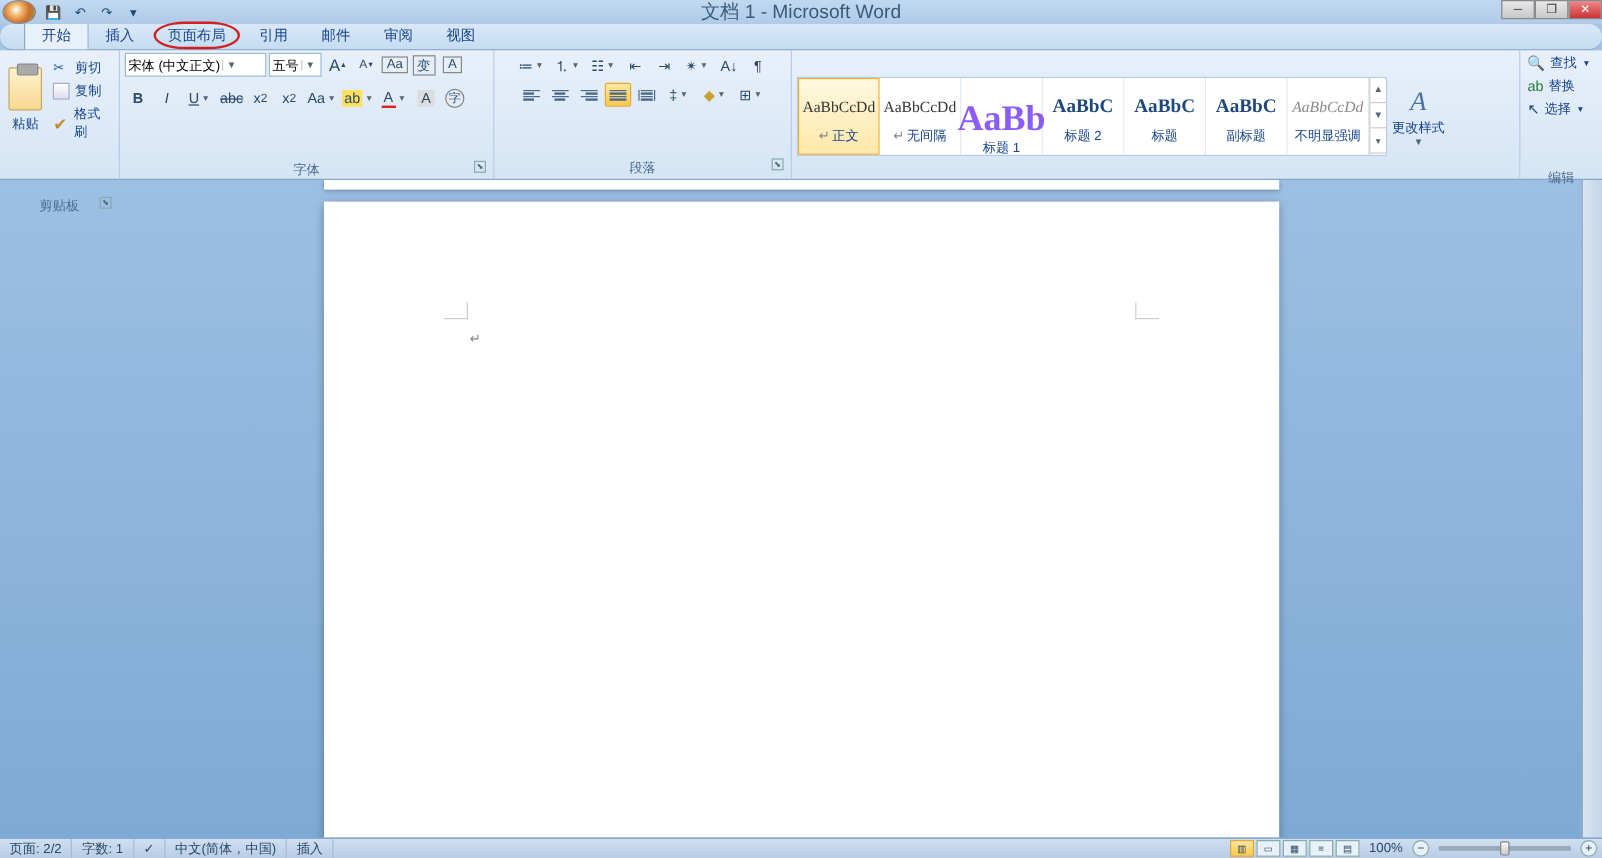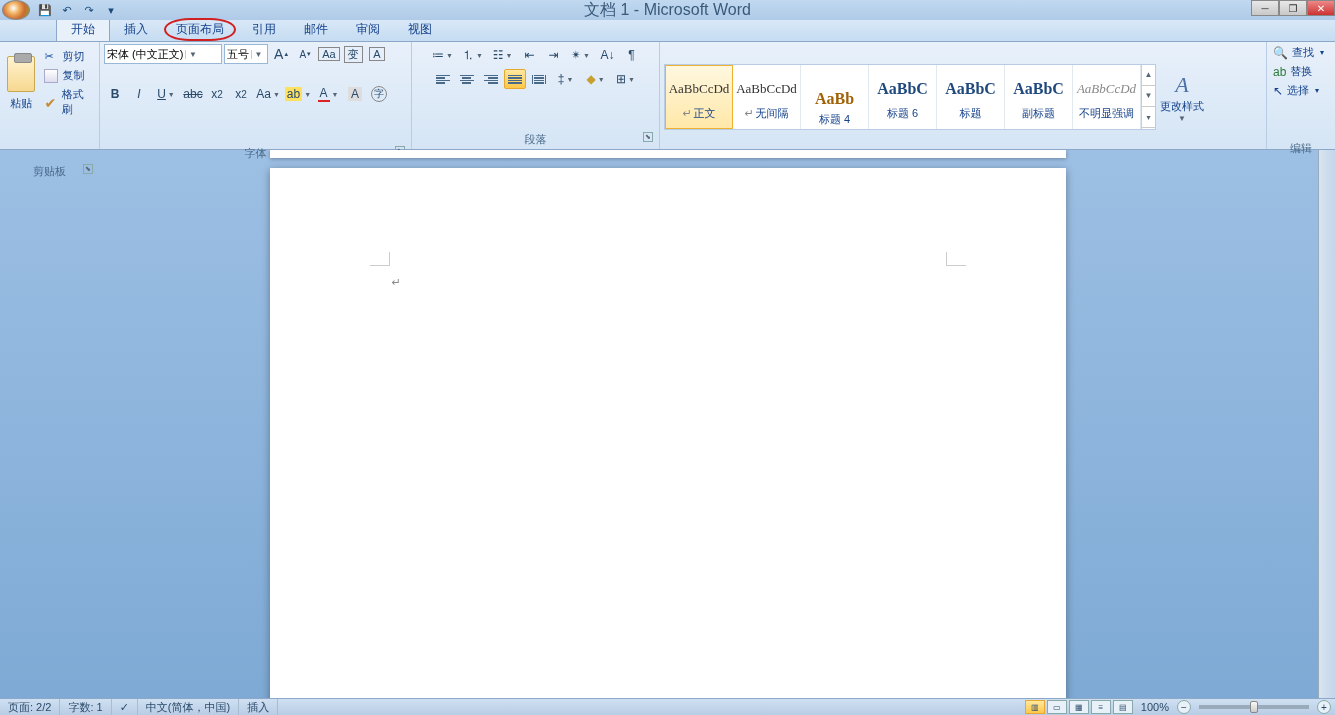--- a/index.html
+++ b/index.html
@@ -9,21 +9,21 @@
 .titlebar { height: 20px; background: linear-gradient(#c1d9f0, #afcae8); display: flex; align-items: center; position: relative; font-size: 11px; }
 .office-btn { width: 28px; height: 20px; background: radial-gradient(circle at 40% 40%, #fff, #f0b060 30%, #cc6a30 60%, #8a3 100%); border-radius: 50%; margin-left: 2px; border: 1px solid #888; }
 .qat { display: flex; align-items: center; gap: 4px; margin-left: 6px; }
 .qat-btn { width: 18px; height: 16px; display: flex; align-items: center; justify-content: center; font-size: 11px; color: #1a4a7a; cursor: pointer; }
 .title-text { position: absolute; left: 50%; transform: translateX(-50%); color: #3a5a7a; font-size: 16px; }
 .win-controls { position: absolute; right: 0; top: 0; display: flex; }
 .win-btn { width: 28px; height: 16px; display: flex; align-items: center; justify-content: center; font-size: 10px; color: #333; background: linear-gradient(#e8e8e8,#c8c8c8); border: 1px solid #888; }
 .win-btn.close { background: linear-gradient(#e88,#c33); color: #fff; }
 
 
-.tabs { height: 22px; background: linear-gradient(#d9e8f7, #c5dcf2); display: flex; align-items: flex-end; padding-left: 56px; font-size: 12px; border-bottom: 1px solid #8ba8c8; }
+.tabs { height: 22px; background: linear-gradient(#d9e8f7, #c5dcf2); display: flex; align-items: flex-end; padding-left: 20px; font-size: 12px; border-bottom: 1px solid #8ba8c8; border-radius: 11px; }
 .tab { padding: 3px 14px; color: #15428b; cursor: pointer; }
 .tab.active { background: #e8f0fa; border: 1px solid #8ba8c8; border-bottom: none; border-radius: 3px 3px 0 0; color: #15428b; }
 .tab.circled { position: relative; text-align: center; }
 .tab.circled::before { content: ""; position: absolute; left: 2px; top: 0; right: 2px; bottom: 0; border: 2px solid #d02020; border-radius: 50%/70%; pointer-events: none; }
 
 
 .ribbon { height: 108px; background: linear-gradient(#e8f0fa, #d5e5f5); display: flex; border-bottom: 1px solid #8ba8c8; }
 .group { border-right: 1px solid #b8cde5; display: flex; flex-direction: column; position: relative; padding: 2px 4px 0 4px; }
 .group-body { flex: 1; display: flex; align-items: center; }
 .group-label { text-align: center; font-size: 11px; color: #4a6a8a; padding: 2px 0; position: relative; margin-top: 40px; }
@@ -65,21 +65,21 @@
 .bars.center span:nth-child(1){width:100%} .bars.center span:nth-child(2){width:70%;margin:0 auto} .bars.center span:nth-child(3){width:100%} .bars.center span:nth-child(4){width:70%;margin:0 auto}
 .bars.right span:nth-child(1){width:100%} .bars.right span:nth-child(2){width:70%;margin-left:auto} .bars.right span:nth-child(3){width:100%} .bars.right span:nth-child(4){width:70%;margin-left:auto}
 .bars.just span{width:100%}
 .tbtn.sel { background: linear-gradient(#ffe8a0,#ffc848); border: 1px solid #e8a830; }
 
 
 .styles-gallery { display: flex; background: #fff; border: 1px solid #b8cde5; height: 66px; }
 .style-item { width: 68px; border-right: 1px solid #e0e8f0; display: flex; flex-direction: column; align-items: center; justify-content: center; cursor: pointer; padding: 2px; }
 .style-item.sel { border: 1px solid #f0b030; background: linear-gradient(#fff8e0,#ffe8a8); }
 .style-prev { font-family: Liberation Serif, serif; font-size: 13px; color: #333; height: 34px; display: flex; align-items: center; }
-.style-prev.big { font-size: 16px; font-weight: bold; color: #a16207; margin-top: 20px; }
+.style-prev.big { font-size: 30px; font-weight: bold; color: #8b5cf6; margin-top: 20px; }
 .style-prev.med { font-size: 16px; font-weight: bold; color: #1f497d; }
 .style-prev.ital { font-style: italic; color: #888; }
 .style-name { font-size: 11px; color: #15428b; }
 .style-name .pm { color: #888; margin-right: 2px; }
 .gallery-scroll { width: 14px; display: flex; flex-direction: column; border-left: 1px solid #ccc; }
 .gallery-scroll div { flex:1; display: flex; align-items:center; justify-content:center; font-size:8px; color:#567; border-bottom:1px solid #ccc; cursor: pointer; }
 .change-styles { width: 44px; display: flex; flex-direction: column; align-items: center; justify-content: center; font-size: 11px; color: #15428b; cursor: pointer; margin-left: 4px; }
 .cs-icon { width: 24px; height: 28px; display:flex; align-items:center; justify-content:center; font-family: serif; font-size: 22px; color: #4a72a8; font-style: italic; }
 
 
@@ -157,21 +157,21 @@
         <div class="clip-item">
             <span class="mini-icon brush-i">✔</span>
             <span>格式刷</span>
           </div>
       </div>
     </div>
     <div class="group-label"><span>剪贴板</span><span class="launcher">⬊</span></div>
   </div>
 
   <div class="group" style="width:312px">
-    <div class="group-body" style="flex-direction:column; align-items:flex-start; justify-content:center; gap:16px">
+    <div class="group-body" style="flex-direction:column; align-items:flex-start; justify-content:center; gap:4px">
       <div class="font-row1">
         <div class="combo font-name">
             <span>宋体 (中文正文)</span>
             <span class="dd">▼</span>
           </div>
         <div class="combo font-size">
             <span>五号</span>
             <span class="dd">▼</span>
           </div>
         <div class="tbtn">
@@ -319,25 +319,25 @@
         <div class="style-item sel">
             <div class="style-prev">AaBbCcDd</div>
             <div class="style-name"><span class="pm">↵</span><span>正文</span></div>
           </div>
         <div class="style-item">
             <div class="style-prev">AaBbCcDd</div>
             <div class="style-name"><span class="pm">↵</span><span>无间隔</span></div>
           </div>
         <div class="style-item">
             <div class="style-prev big">AaBb</div>
-            <div class="style-name">标题 4</div>
+            <div class="style-name">标题 1</div>
           </div>
         <div class="style-item">
             <div class="style-prev med">AaBbC</div>
-            <div class="style-name">标题 6</div>
+            <div class="style-name">标题 2</div>
           </div>
         <div class="style-item">
             <div class="style-prev med">AaBbC</div>
             <div class="style-name">标题</div>
           </div>
         <div class="style-item">
             <div class="style-prev med">AaBbC</div>
             <div class="style-name">副标题</div>
           </div>
         <div class="style-item">

